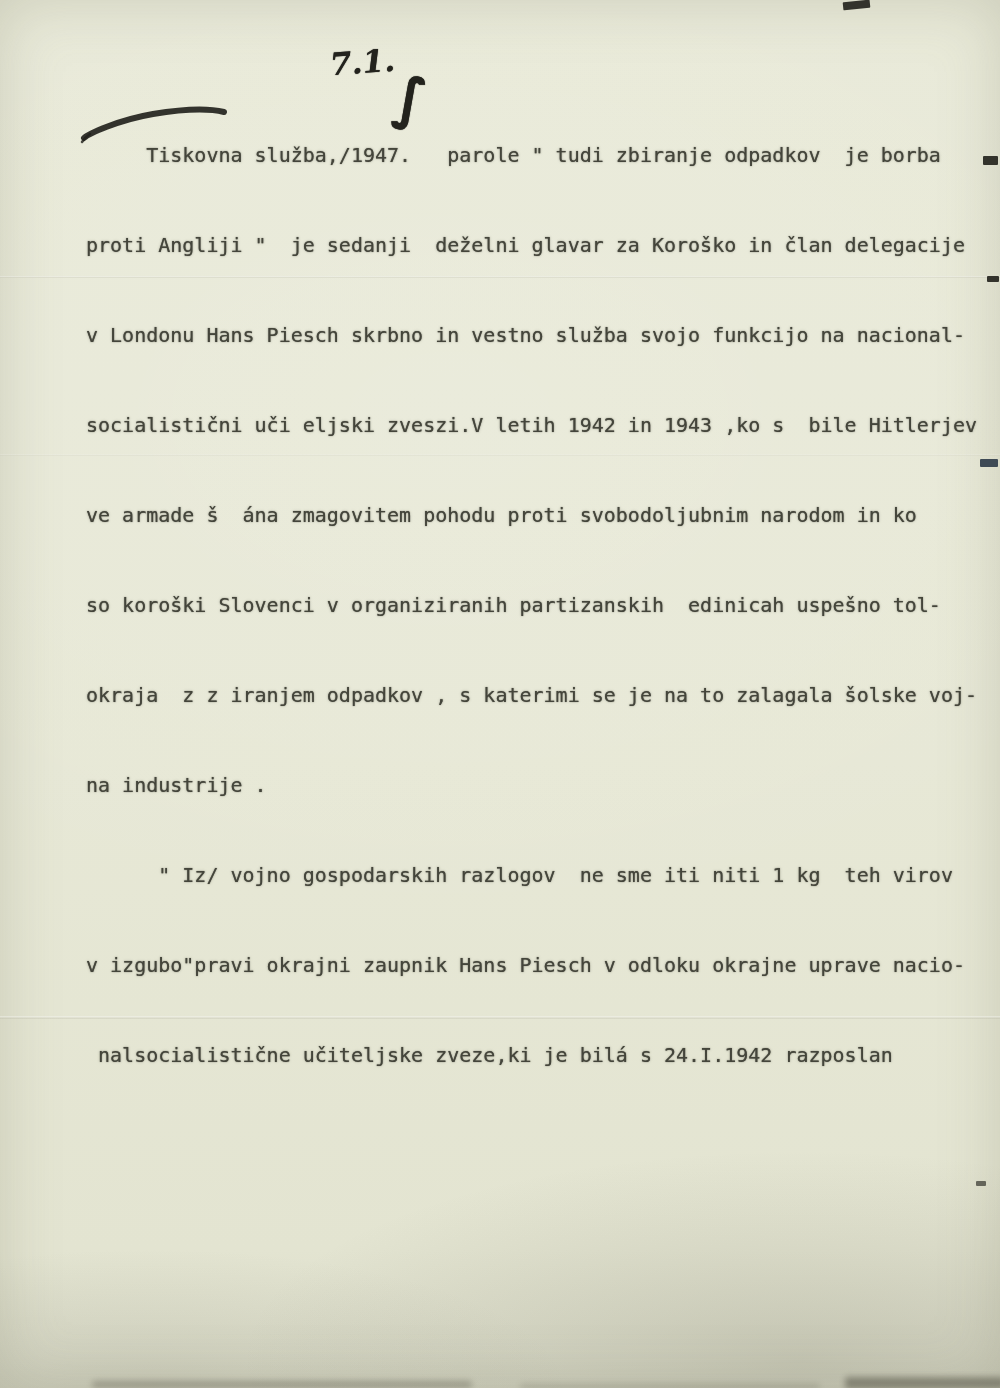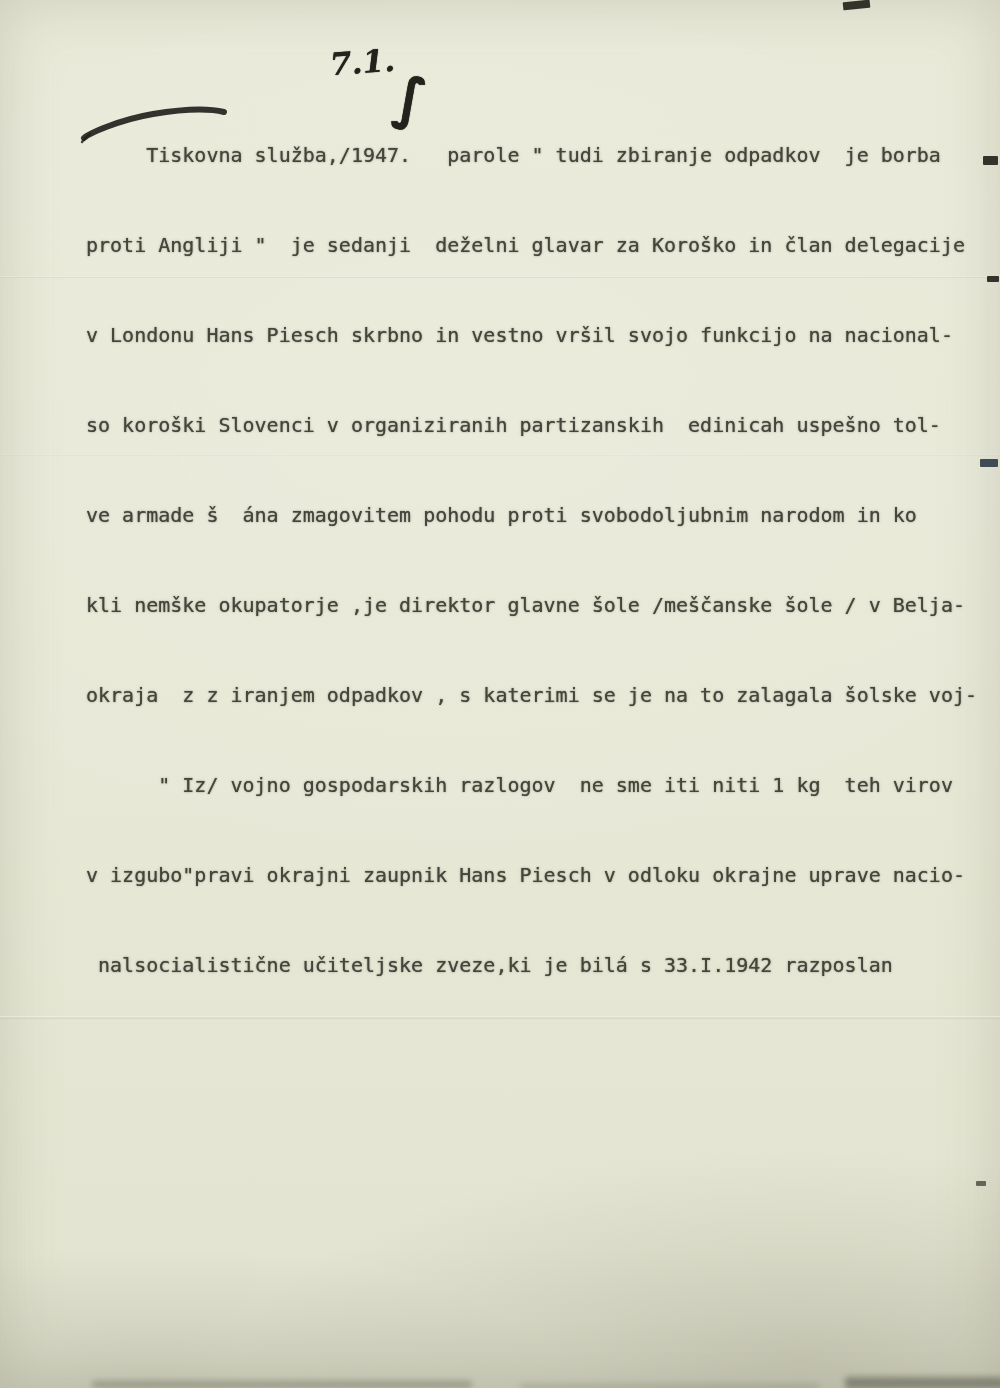--- a/index.html
+++ b/index.html
@@ -60,28 +60,29 @@
     <path d="M4,38 C6,35 9,32 12,30" fill="none" stroke="#1f1f1a" stroke-width="2.5" stroke-linecap="round" opacity="0.8"></path>
   </svg>
 
   <div class="hw hw-pagenum">7.1.</div>
 
   <div class="hw hw-insert">∫</div>
 
   <div class="textblock">
     <div class="line">     Tiskovna služba,/1947.   parole " tudi zbiranje odpadkov  je borba</div>
     <div class="line">proti Angliji "  je sedanji  deželni glavar za Koroško in član delegacije</div>
-    <div class="line">v Londonu Hans Piesch skrbno in vestno vršil svojo funkcijo na nacional-</div>
+    <div class="line">v Londonu Hans Piesch skrbno in vestno služba svojo funkcijo na nacional-</div>
+    <div class="line">socialistični uči eljski zveszi.V letih 1942 in 1943 ,ko s  bile Hitlerjev</div>
+    <div class="line">ve armade š  ána zmagovitem pohodu proti svobodoljubnim narodom in ko</div>
     <div class="line">so koroški Slovenci v organiziranih partizanskih  edinicah uspešno tol-</div>
-    <div class="line">ve armade š  ána zmagovitem pohodu proti svobodoljubnim narodom in ko</div>
-    <div class="line">kli nemške okupatorje ,je direktor glavne šole /meščanske šole / v Belja-</div>
     <div class="line">okraja  z z iranjem odpadkov , s katerimi se je na to zalagala šolske voj-</div>
+    <div class="line">na industrije .</div>
     <div class="line">      " Iz/ vojno gospodarskih razlogov  ne sme iti niti 1 kg  teh virov</div>
     <div class="line">v izgubo"pravi okrajni zaupnik Hans Piesch v odloku okrajne uprave nacio-</div>
-    <div class="line"> nalsocialistične učiteljske zveze,ki je bilá s 33.I.1942 razposlan</div>
+    <div class="line"> nalsocialistične učiteljske zveze,ki je bilá s 24.I.1942 razposlan</div>
     
     
     
     
     
     
     
     
     
     

